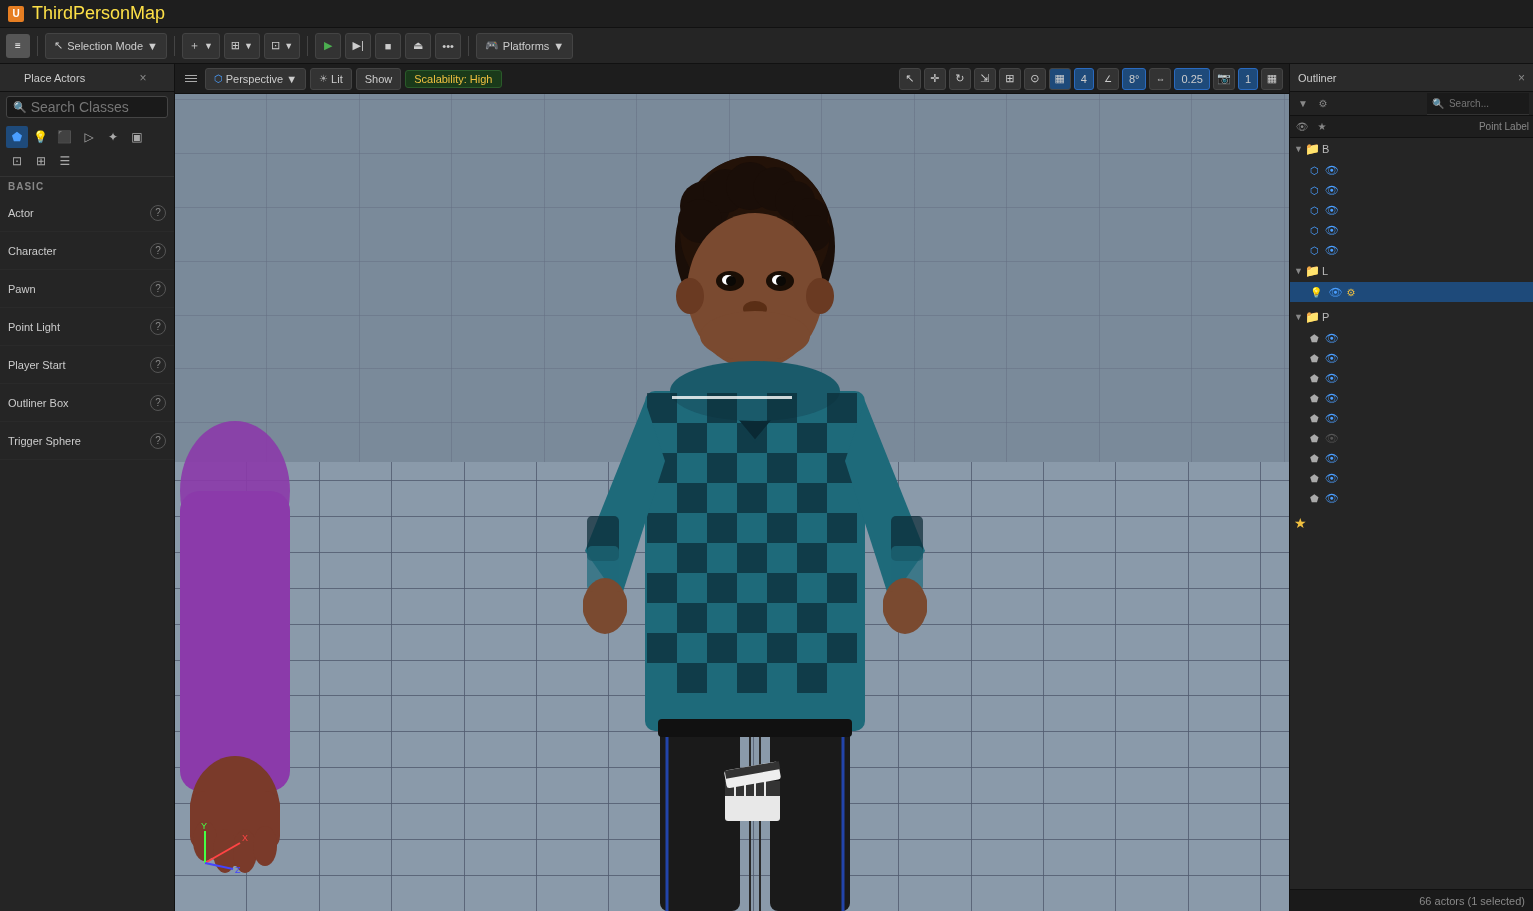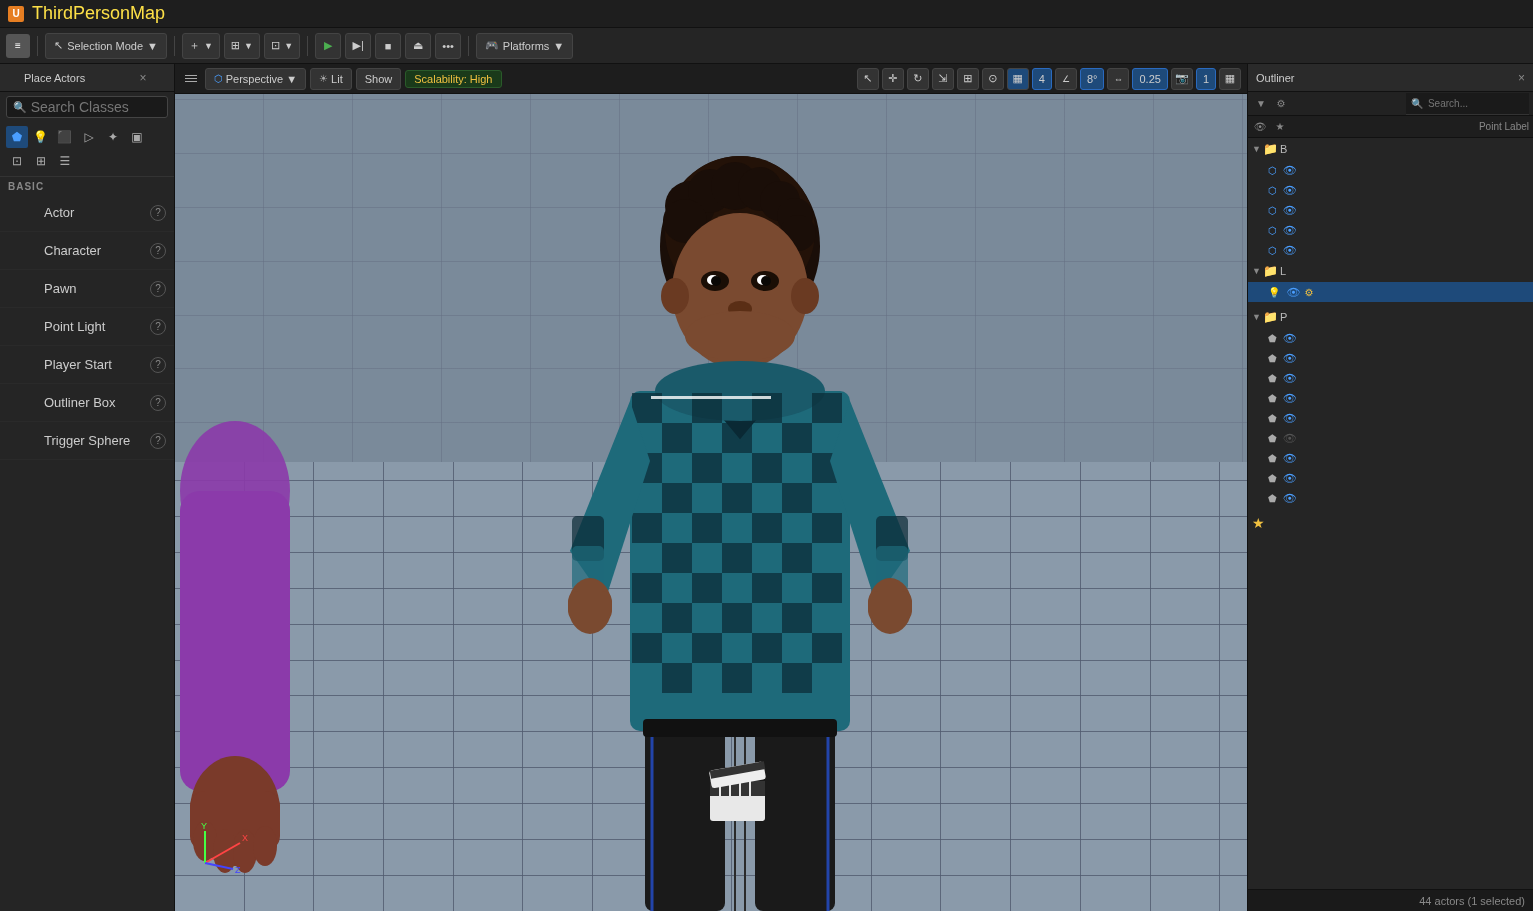--- a/index.html
+++ b/index.html
@@ -143,21 +143,21 @@
     }
     .actor-list { flex: 1; overflow-y: auto; }
     .actor-item {
       display: flex;
       align-items: center;
       padding: 0 8px;
       height: 38px;
       border-bottom: 1px solid #2a2a2a;
       cursor: pointer;
     }
-    .actor-name { font-size: 13px; color: #ccc; flex: 1; margin-left: 36px; }
+    .actor-name { font-size: 11px; color: #ccc; flex: 1; }
     .actor-info-btn {
       width: 16px; height: 16px;
       border-radius: 50%;
       border: 1px solid #555;
       display: flex; align-items: center; justify-content: center;
       font-size: 10px; color: #888; cursor: pointer;
     }
 
     
     .viewport-area {
@@ -275,21 +275,21 @@
           transparent,
           transparent calc(8.3% - 1px),
           rgba(100,110,130,0.5) calc(8.3% - 1px),
           rgba(100,110,130,0.5) 8.3%
         );
       background-color: #7a8a9a;
     }
 
     
     .right-panel {
-      width: 286px;
+      width: 244px;
       background: #252525;
       border-left: 1px solid #111;
       display: flex;
       flex-direction: column;
       flex-shrink: 0;
     }
     .outliner-header {
       height: 28px;
       background: #2a2a2a;
       display: flex;
@@ -879,17 +879,17 @@
         <span></span>
         <span class="eye-visible">👁</span>
       </div>
 
       <div style="height:30px;display:flex;align-items:center;padding:0 4px;">
         <span style="color:#f0c040;font-size:14px;">★</span>
       </div>
     </div>
 
     <div class="status-bar">
-      <span class="status-count">44 actors (1 selected)</span>
+      <span class="status-count">66 actors (1 selected)</span>
     </div>
   </div>
 
 </div>
 
 </body></html>

